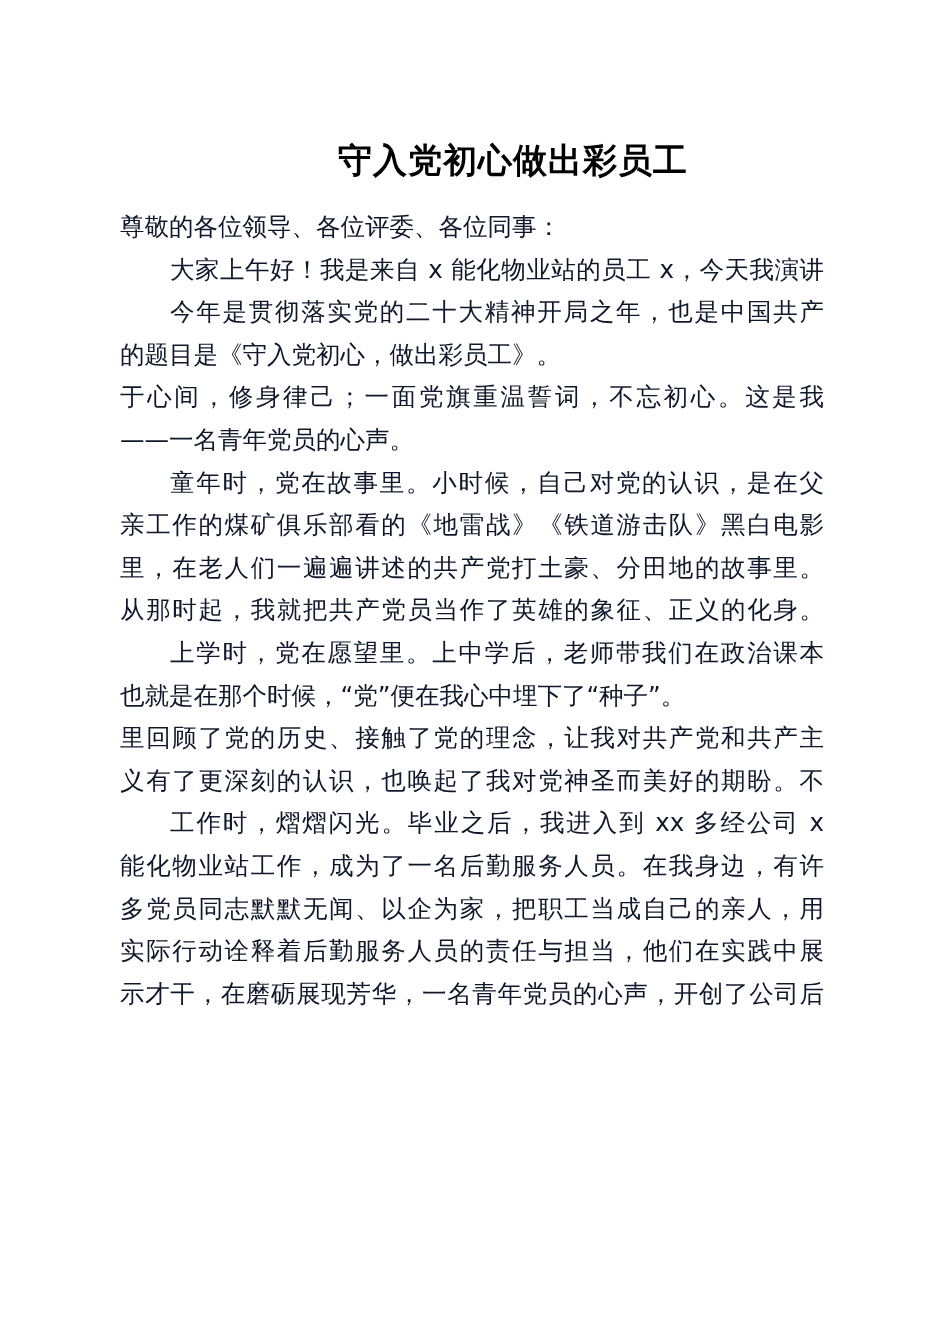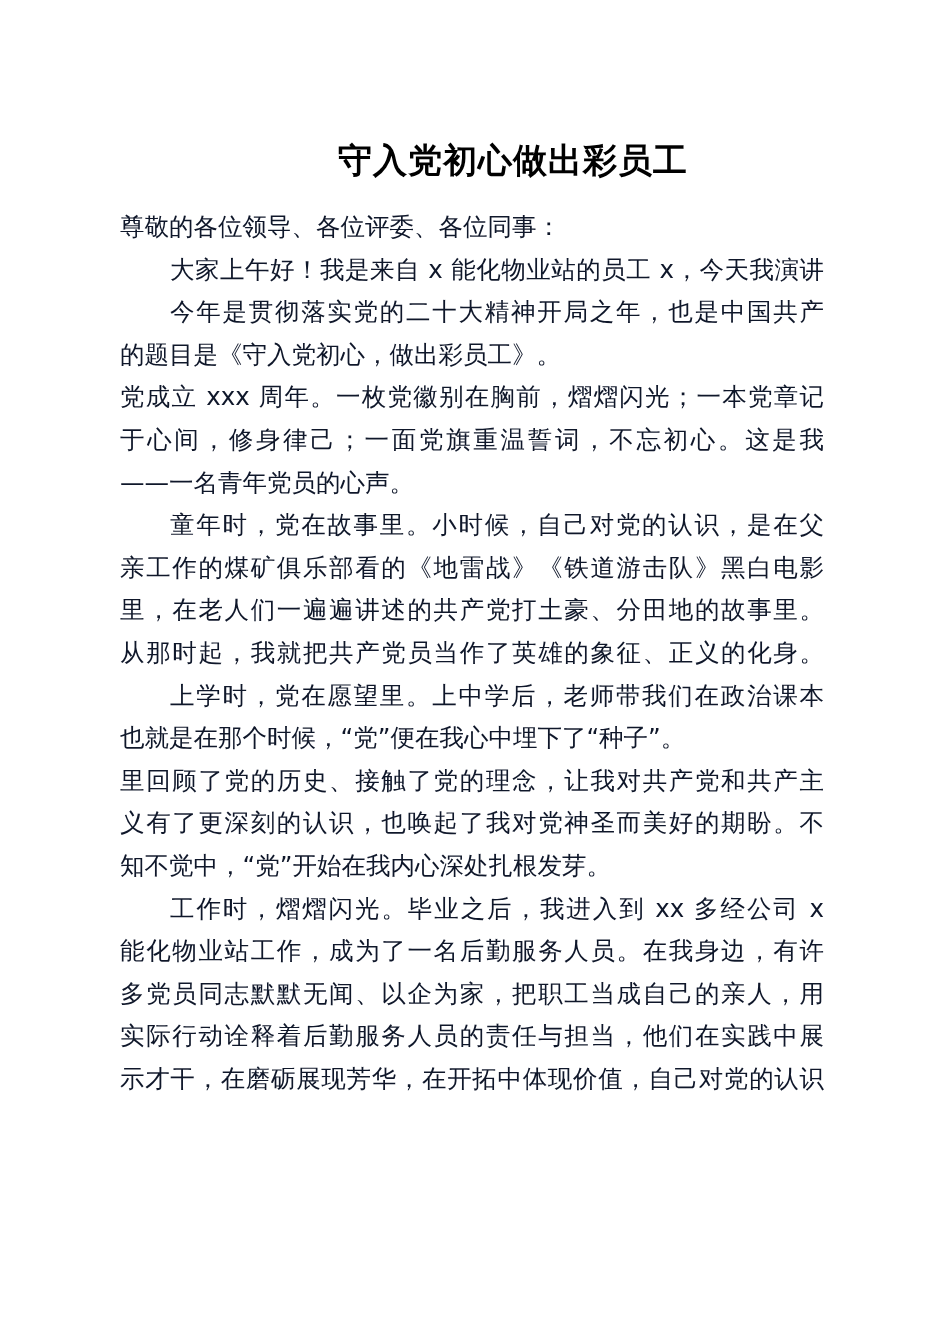--- a/index.html
+++ b/index.html
@@ -30,34 +30,32 @@
 <div class="page">
   <div class="title">守入党初心做出彩员工</div>
 
   <div class="body-text">
     <span class="line last">尊敬的各位领导、各位评委、各位同事：</span>
 
     <span class="line indent">大家上午好！我是来自 x 能化物业站的员工 x，今天我演讲</span>
     <span class="line indent">今年是贯彻落实党的二十大精神开局之年，也是中国共产</span>
 
     <span class="line last">的题目是《守入党初心，做出彩员工》。</span>
-    <span class="line">党成立 xxx 周年。一枚党徽别在胸前，熠熠闪光；一本党章记</span>
     <span class="line">于心间，修身律己；一面党旗重温誓词，不忘初心。这是我</span>
     <span class="line last">——一名青年党员的心声。</span>
 
     <span class="line indent">童年时，党在故事里。小时候，自己对党的认识，是在父</span>
     <span class="line">亲工作的煤矿俱乐部看的《地雷战》《铁道游击队》黑白电影</span>
     <span class="line">里，在老人们一遍遍讲述的共产党打土豪、分田地的故事里。</span>
     <span class="line">从那时起，我就把共产党员当作了英雄的象征、正义的化身。</span>
     <span class="line indent">上学时，党在愿望里。上中学后，老师带我们在政治课本</span>
 
     <span class="line last">也就是在那个时候，“党”便在我心中埋下了“种子”。</span>
     <span class="line">里回顾了党的历史、接触了党的理念，让我对共产党和共产主</span>
     <span class="line">义有了更深刻的认识，也唤起了我对党神圣而美好的期盼。不</span>
-    <span class="line last">知不觉中，“党”开始在我内心深处扎根发芽。</span>
 
     <span class="line indent">工作时，熠熠闪光。毕业之后，我进入到 xx 多经公司 x</span>
     <span class="line">能化物业站工作，成为了一名后勤服务人员。在我身边，有许</span>
     <span class="line">多党员同志默默无闻、以企为家，把职工当成自己的亲人，用</span>
     <span class="line">实际行动诠释着后勤服务人员的责任与担当，他们在实践中展</span>
-    <span class="line">示才干，在磨砺展现芳华，在开拓中体现价值，自己对党的认识</span>
+    <span class="line">示才干，在磨砺展现芳华，一名青年党员的心声，开创了公司后</span>
   </div>
 </div>
 
 </body></html>

